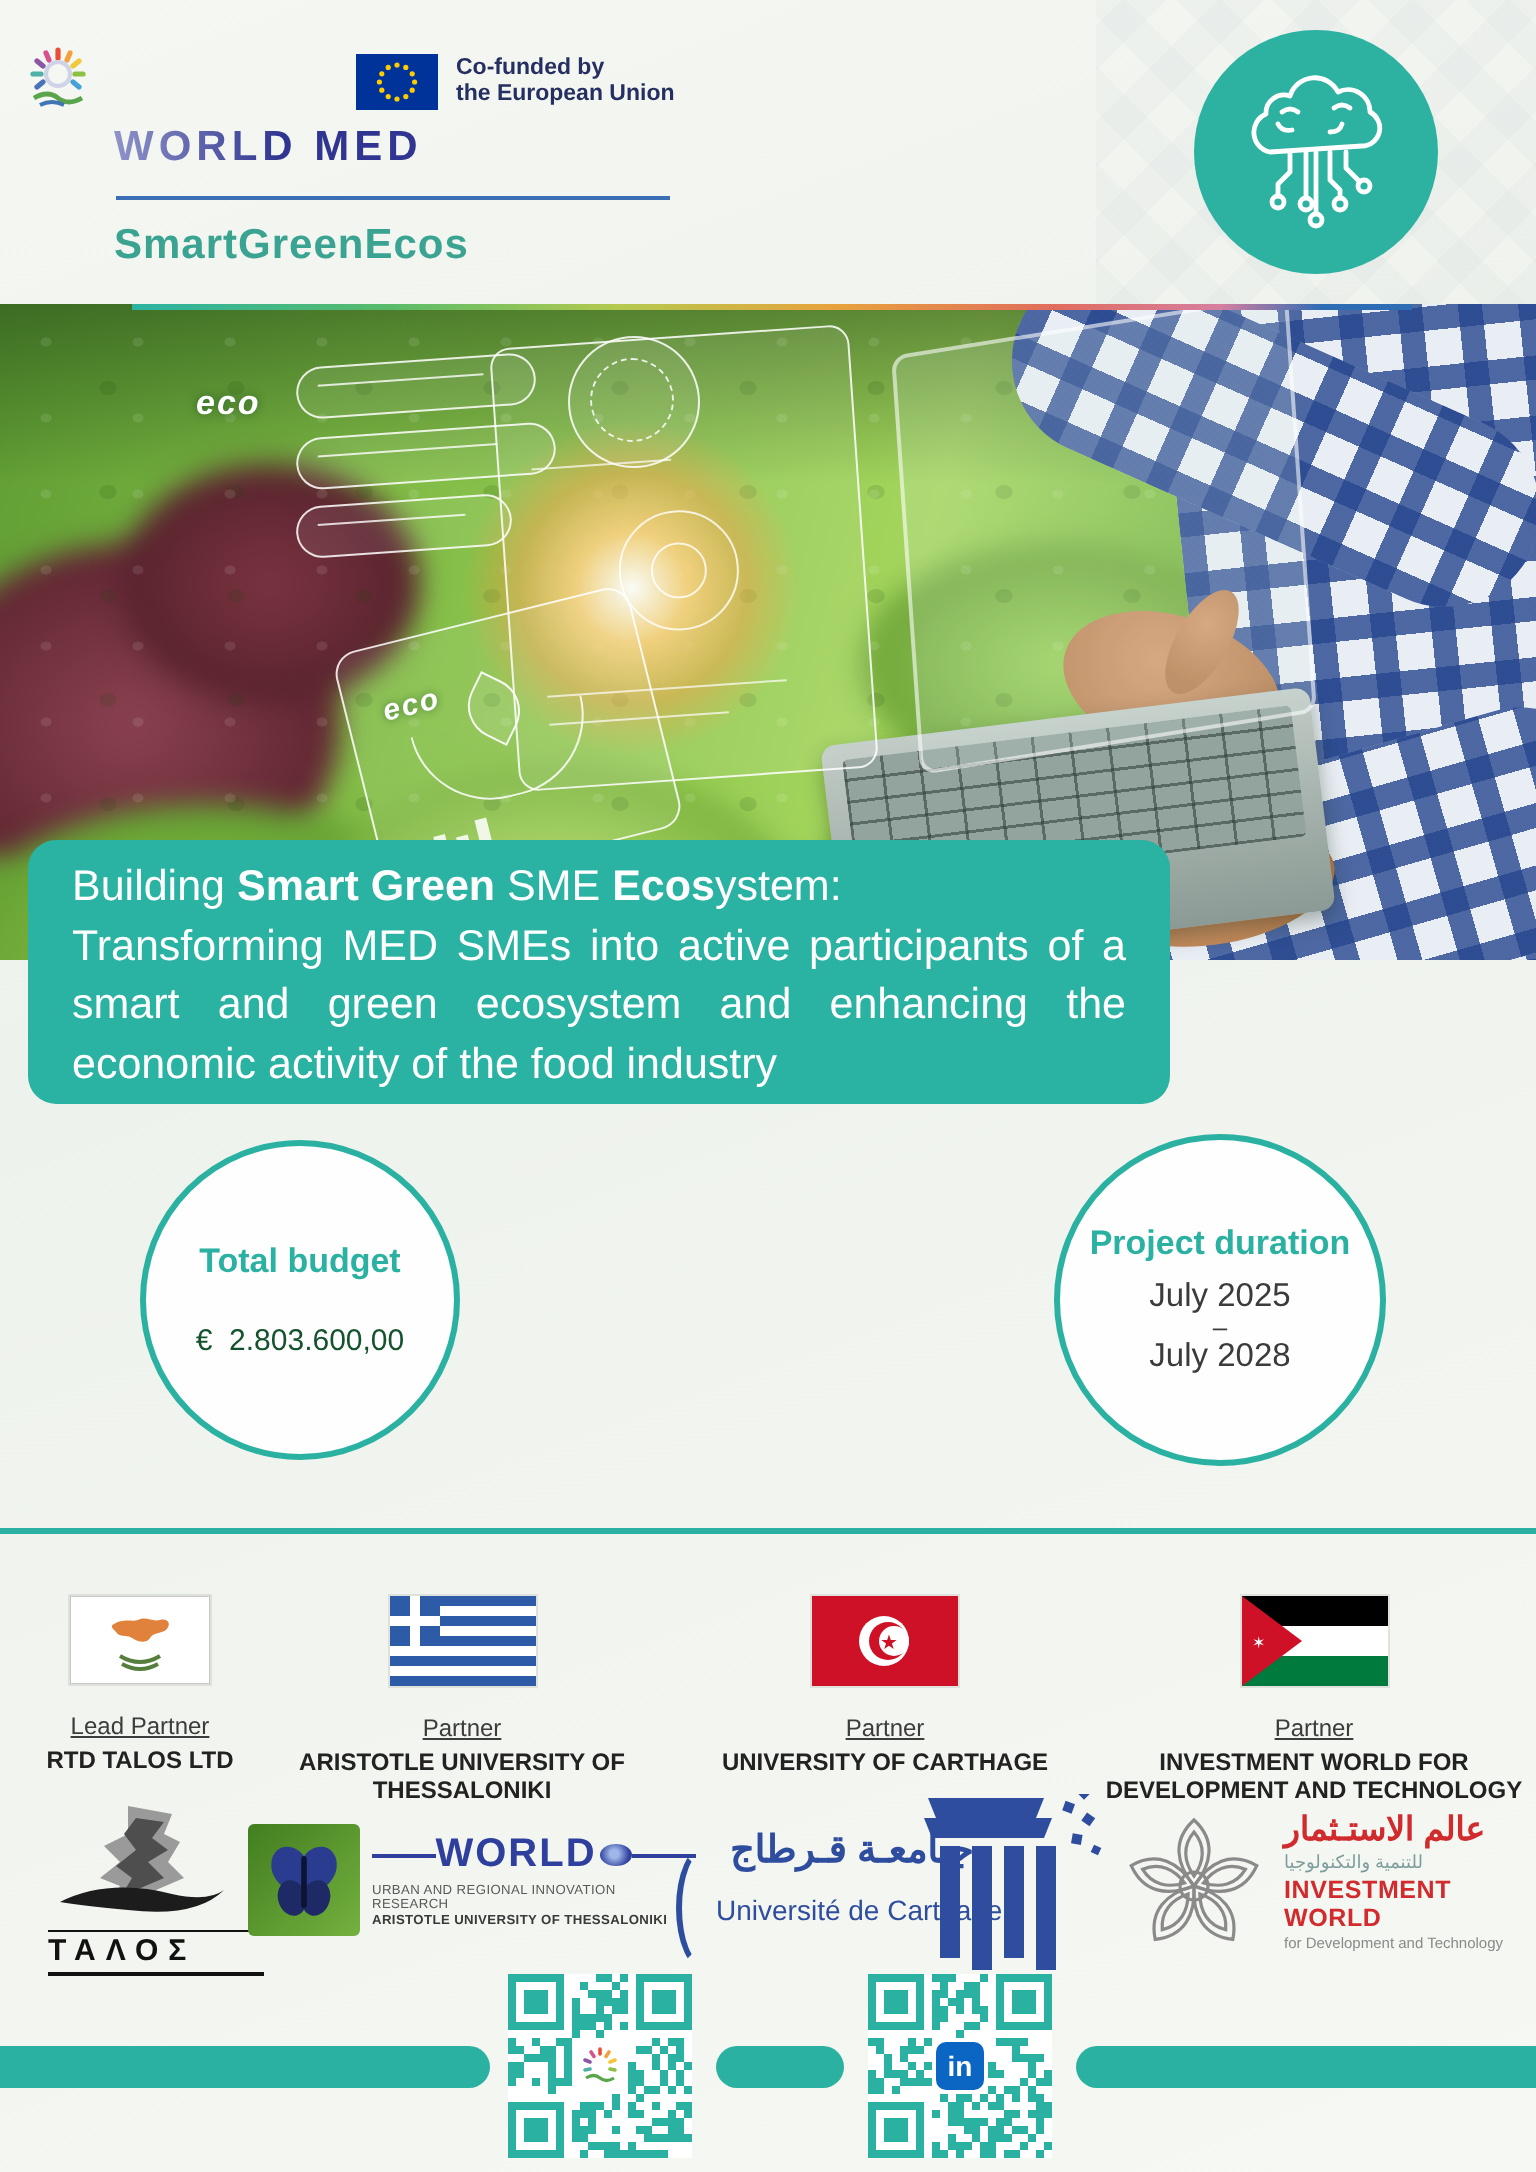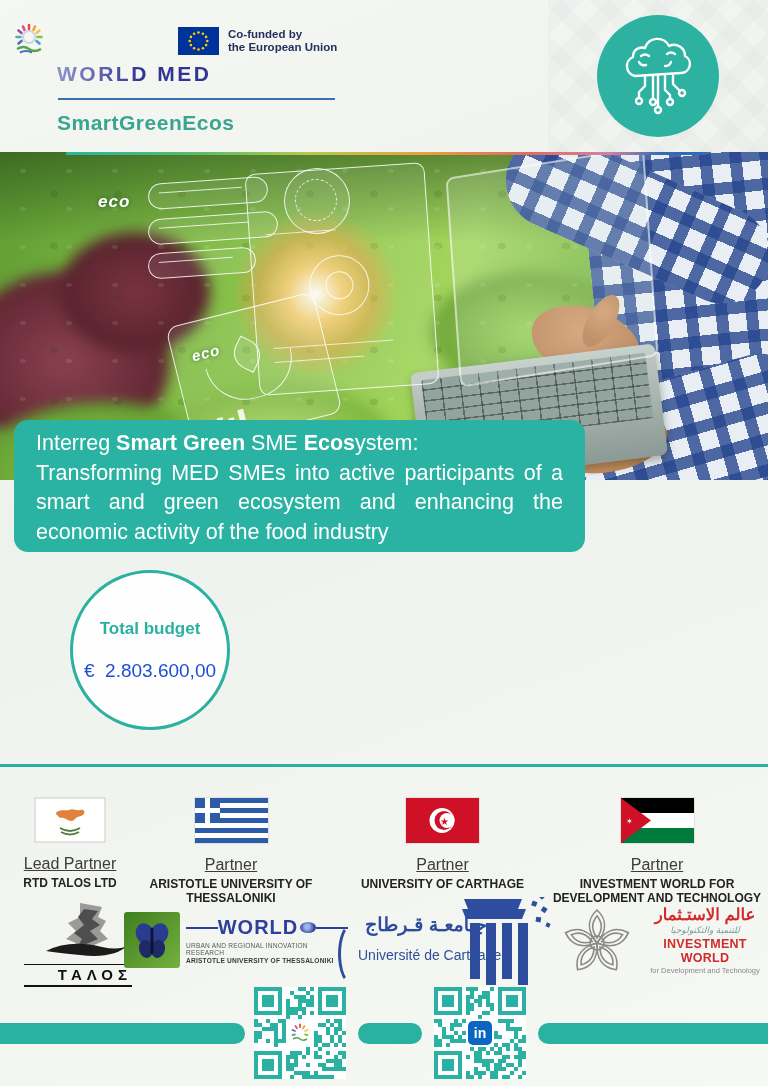--- a/index.html
+++ b/index.html
@@ -77,60 +77,60 @@
   
   .banner{position:absolute;left:14px;top:420px;width:571px;height:132px;background:#2ab2a2;border-radius:14px;
     color:#fff;padding:9px 22px 0 22px;box-sizing:border-box;z-index:5;}
   .banner .title{font-size:21.5px;line-height:29.5px;}
   .banner .title b{font-weight:700;}
   .banner .body{font-size:21.5px;line-height:29.5px;text-align:justify;}
   
   .stat{position:absolute;border:3px solid #2bb1a1;border-radius:50%;background:#fdfefd;
     display:flex;flex-direction:column;align-items:center;justify-content:center;text-align:center;box-sizing:border-box;}
   .stat .lbl{color:#2bb1a1;font-weight:700;font-size:17px;}
-  .stat .val{color:#1d4ed8;font-size:19px;margin-top:21px;white-space:pre;}
+  .stat .val{color:#14532d;font-size:15px;margin-top:21px;white-space:pre;}
   .stat .dur{color:#3b3b3b;font-size:16.5px;line-height:19px;margin-top:7px;}
   .stat .sep{font-size:13px;line-height:11px;color:#3b3b3b;}
   .stat1{left:70px;top:570px;width:160px;height:160px;}
   .stat2{left:298px;top:570px;width:160px;height:160px;}
   .stat3{left:527px;top:567px;width:166px;height:166px;}
   
   .partners-line{position:absolute;left:0;top:764px;width:768px;height:3px;background:#2bb1a1;}
   .partners-pill{position:absolute;left:212px;top:744px;width:348px;height:43px;background:#2bb1a1;border-radius:22px;
     display:flex;align-items:center;justify-content:center;color:#fff;font-weight:700;font-size:20px;letter-spacing:1.5px;}
   .pcol{position:absolute;top:798px;text-align:center;}
   .pcol .flag{display:inline-block;box-shadow:0 0 0 1px rgba(0,0,0,.08);}
-  .prole{font-size:16px;color:#3c3c3c;text-decoration:underline;margin-top:9px;}
+  .prole{font-size:12px;color:#3c3c3c;text-decoration:underline;margin-top:9px;}
   .pname{font-size:12px;font-weight:700;color:#222;line-height:14px;margin-top:3px;}
   .pc1{left:0;width:140px;}  .pc2{left:145px;width:172px;}
   .pc3{left:350px;width:185px;} .pc4{left:550px;width:214px;}
   
   .logo-block{position:absolute;}
-  .talos{left:24px;top:901px;width:108px;text-align:right;}
+  .talos{left:24px;top:901px;width:108px;text-align:left;}
   .talos-cap{margin-top:1px;font-size:15px;font-weight:700;letter-spacing:5px;color:#111;
     border-top:1.5px solid #111;border-bottom:2.5px solid #111;padding:1px 0 2px 0;}
   .butterfly{left:124px;top:912px;width:56px;height:56px;background:linear-gradient(135deg,#417e1f,#74b13f);
     border-radius:3px;display:flex;align-items:center;justify-content:center;}
   .urenio{left:186px;top:916px;width:162px;}
   .urenio-title{display:flex;align-items:center;color:#2e3f9e;font-weight:700;font-size:20px;letter-spacing:1px;}
   .urenio-title .ln{flex:1;height:2px;background:#2e3f9e;}
   .urenio-o{width:16px;height:11px;border-radius:50%;background:radial-gradient(circle at 45% 45%,#9fb6e8 20%,#2e3f9e 70%);margin-left:2px;}
   .urenio-sub1{font-size:6.6px;color:#5a5a5a;letter-spacing:.2px;margin-top:3px;}
   .urenio-sub2{font-size:6.6px;font-weight:700;color:#3a3a3a;letter-spacing:.2px;margin-top:1px;}
   .carthage{left:338px;top:903px;width:215px;height:82px;}
   .c-arc{position:absolute;left:0;top:20px;width:22px;height:56px;border:3px solid transparent;
     border-left-color:#2f4d9e;border-radius:50%;}
   .c-arabic{position:absolute;left:18px;top:10px;font-size:19px;font-weight:700;color:#2f4d9e;width:140px;text-align:center;}
   .c-latin{position:absolute;left:20px;top:44px;font-size:14px;color:#2f4d9e;}
   .c-cols{position:absolute;left:118px;top:-6px;}
   .iw{left:558px;top:900px;width:210px;height:88px;}
   .iw-emblem{position:absolute;left:0;top:4px;}
-  .iw-text{position:absolute;left:84px;top:5px;width:126px;text-align:center;}
+  .iw-text{position:absolute;left:84px;top:5px;width:126px;}
   .iw-ar1{font-size:16.5px;font-weight:700;color:#d12b2e;}
-  .iw-ar2{font-size:9px;color:#7d9c9c;margin-top:1px;font-style:italic;}
+  .iw-ar2{font-size:9px;color:#7d9c9c;margin-top:1px;}
   .iw-name{font-size:12.5px;font-weight:800;color:#d12b2e;letter-spacing:.3px;margin-top:2px;}
   .iw-tag{font-size:7.5px;color:#8a8a8a;margin-top:1px;}
   
   .footer{position:absolute;left:0;top:985px;width:768px;height:100px;}
   .tbar{position:absolute;top:38px;height:21px;background:#2bb1a1;}
   .bar-left{left:0;width:245px;border-radius:0 11px 11px 0;}
   .bar-mid{left:358px;width:64px;border-radius:11px;}
   .bar-right{left:538px;width:230px;border-radius:11px 0 0 11px;}
   .qr{position:absolute;top:2px;width:92px;height:92px;background:#fff;}
   .qr1{left:254px;} .qr2{left:434px;}
@@ -263,27 +263,33 @@
         <b style="height:8px"></b>
           <b style="height:13px"></b>
           <b style="height:10px"></b>
           <b style="height:16px"></b>
       </div>
     </div>
     <div class="hero-topline"></div>
   </div>
 
   <div class="banner">
-    <div class="title"><span>Interreg </span><b>Smart Green</b><span> SME </span><b>Ecos</b><span>ystem:</span></div>
+    <div class="title"><span>Building </span><b>Smart Green</b><span> SME </span><b>Ecos</b><span>ystem:</span></div>
     <div class="body">Transforming MED SMEs into active participants of a smart and green ecosystem and enhancing the economic activity of the food industry</div>
   </div>
 
   <div class="stat stat1">
     <div class="lbl">Total budget</div>
     <div class="val">€  2.803.600,00</div>
+  </div>
+  <div class="stat stat3">
+    <div class="lbl">Project duration</div>
+    <div class="dur">July 2025</div>
+    <div class="sep">–</div>
+    <div class="dur" style="margin-top:0;">July 2028</div>
   </div>
 
   <div class="partners-line"></div>
 
   <div class="pcol pc1">
     <svg class="flag" width="70" height="44" viewBox="0 0 70 44">
       <rect width="70" height="44" fill="#ffffff" stroke="#c9c9c9"></rect>
       <path d="M22 14 C26 11 31 13 34 12 C38 10 41 13 45 12 C49 11 51 14 48 17 C45 19 42 18 40 21 C38 24 34 23 31 21 C28 19 25 21 23 18 C21 16 20 15 22 14 Z" fill="#e0813c"></path>
       <path d="M25 30 Q35 36 45 30" fill="none" stroke="#567f3e" stroke-width="2"></path>
       <path d="M26 34 Q35 39 44 34" fill="none" stroke="#567f3e" stroke-width="2"></path>

